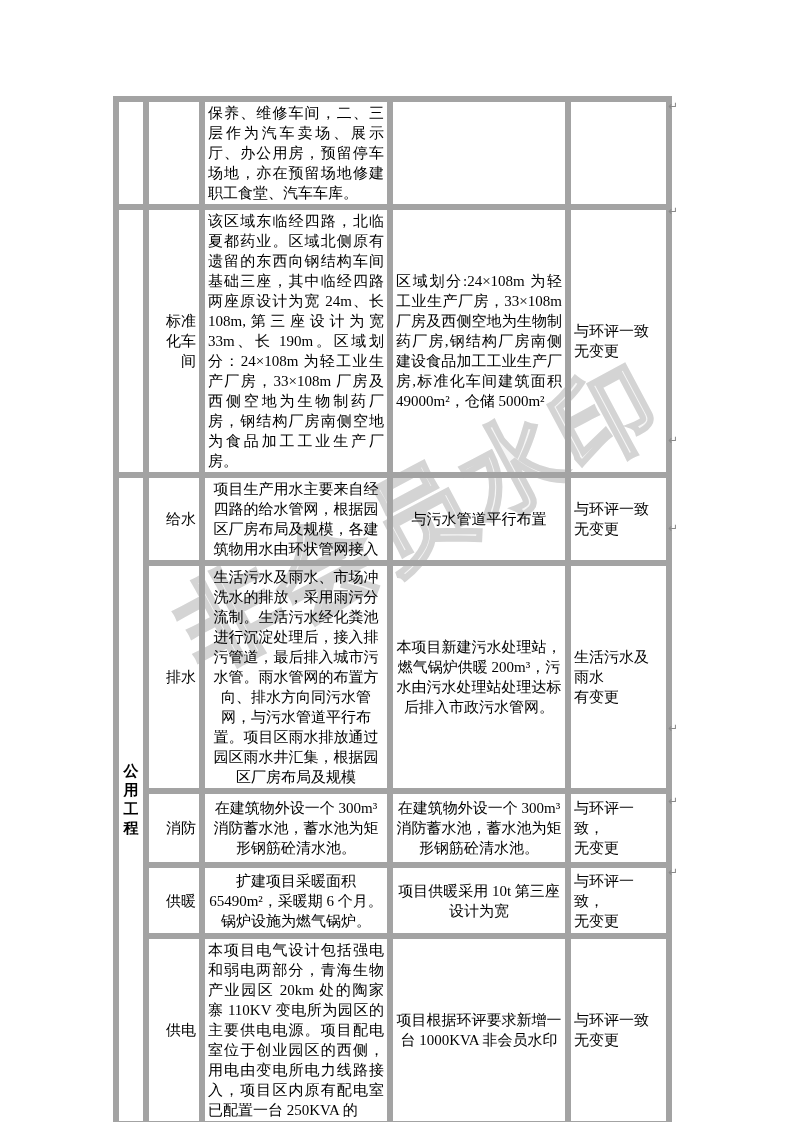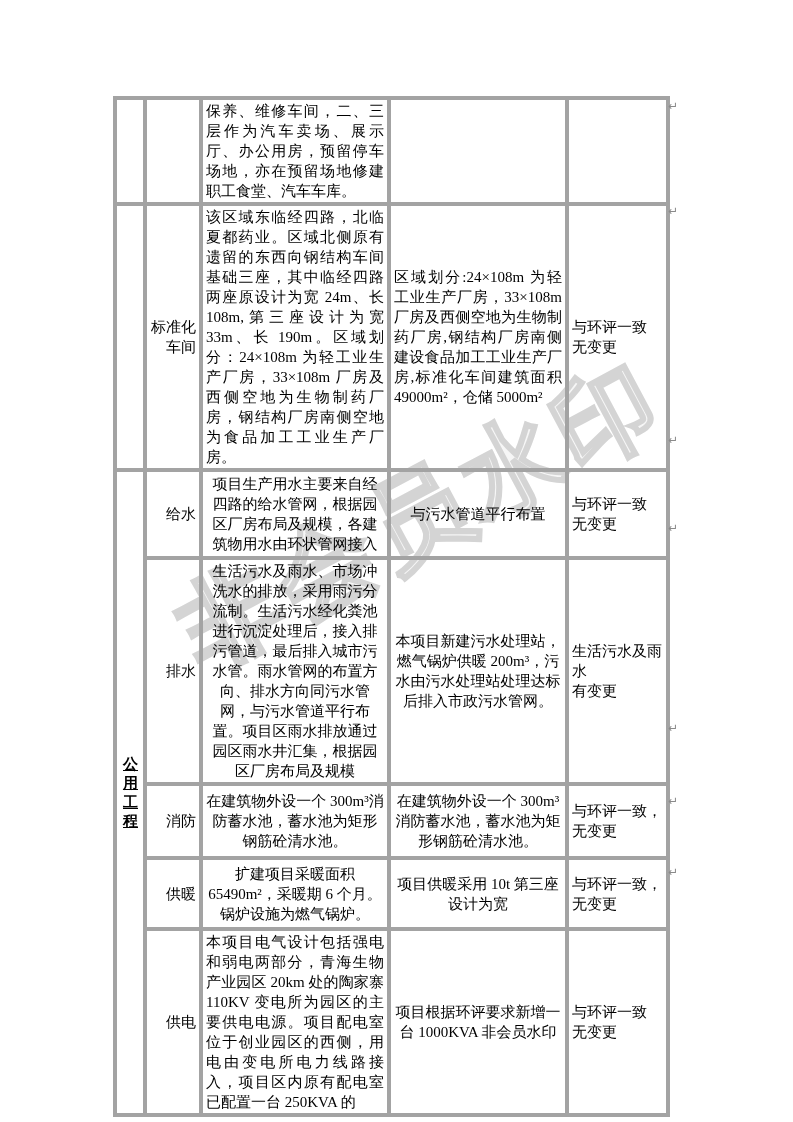--- a/index.html
+++ b/index.html
@@ -42,40 +42,39 @@
   table.cmp{
     position:absolute;
     left:113px;top:96px;
     width:553px;
     border-collapse:collapse;
     table-layout:fixed;
     z-index:1;
     background:transparent;
   }
   table.cmp td{
-    border:4px solid #a3a3a3;
+    border:6px solid #a3a3a3;
     vertical-align:middle;
     padding:1px 3px;
     font-size:15px;
     line-height:20px;
     overflow:hidden;
     background:transparent;
   }
   td.just{text-align:justify;text-justify:inter-ideograph;}
   td.cent{text-align:center;margin-left:8px;}
   td.lbl{text-align:right;}
   td.concl{white-space:pre-line;margin-left:8px;}
   .vlabel{
     width:16px;
     margin:0 auto;
     font-weight:bold;
     line-height:19px;
-    text-align:right;
+    text-align:center;
     word-break:break-all;
-    text-decoration:underline;
   }
 </style>
 </head>
 <body>
 
 <div id="page">
 
   <div class="watermark">非会员水印</div>
 
   <span class="retmark" style="top:100px;">↵</span>

